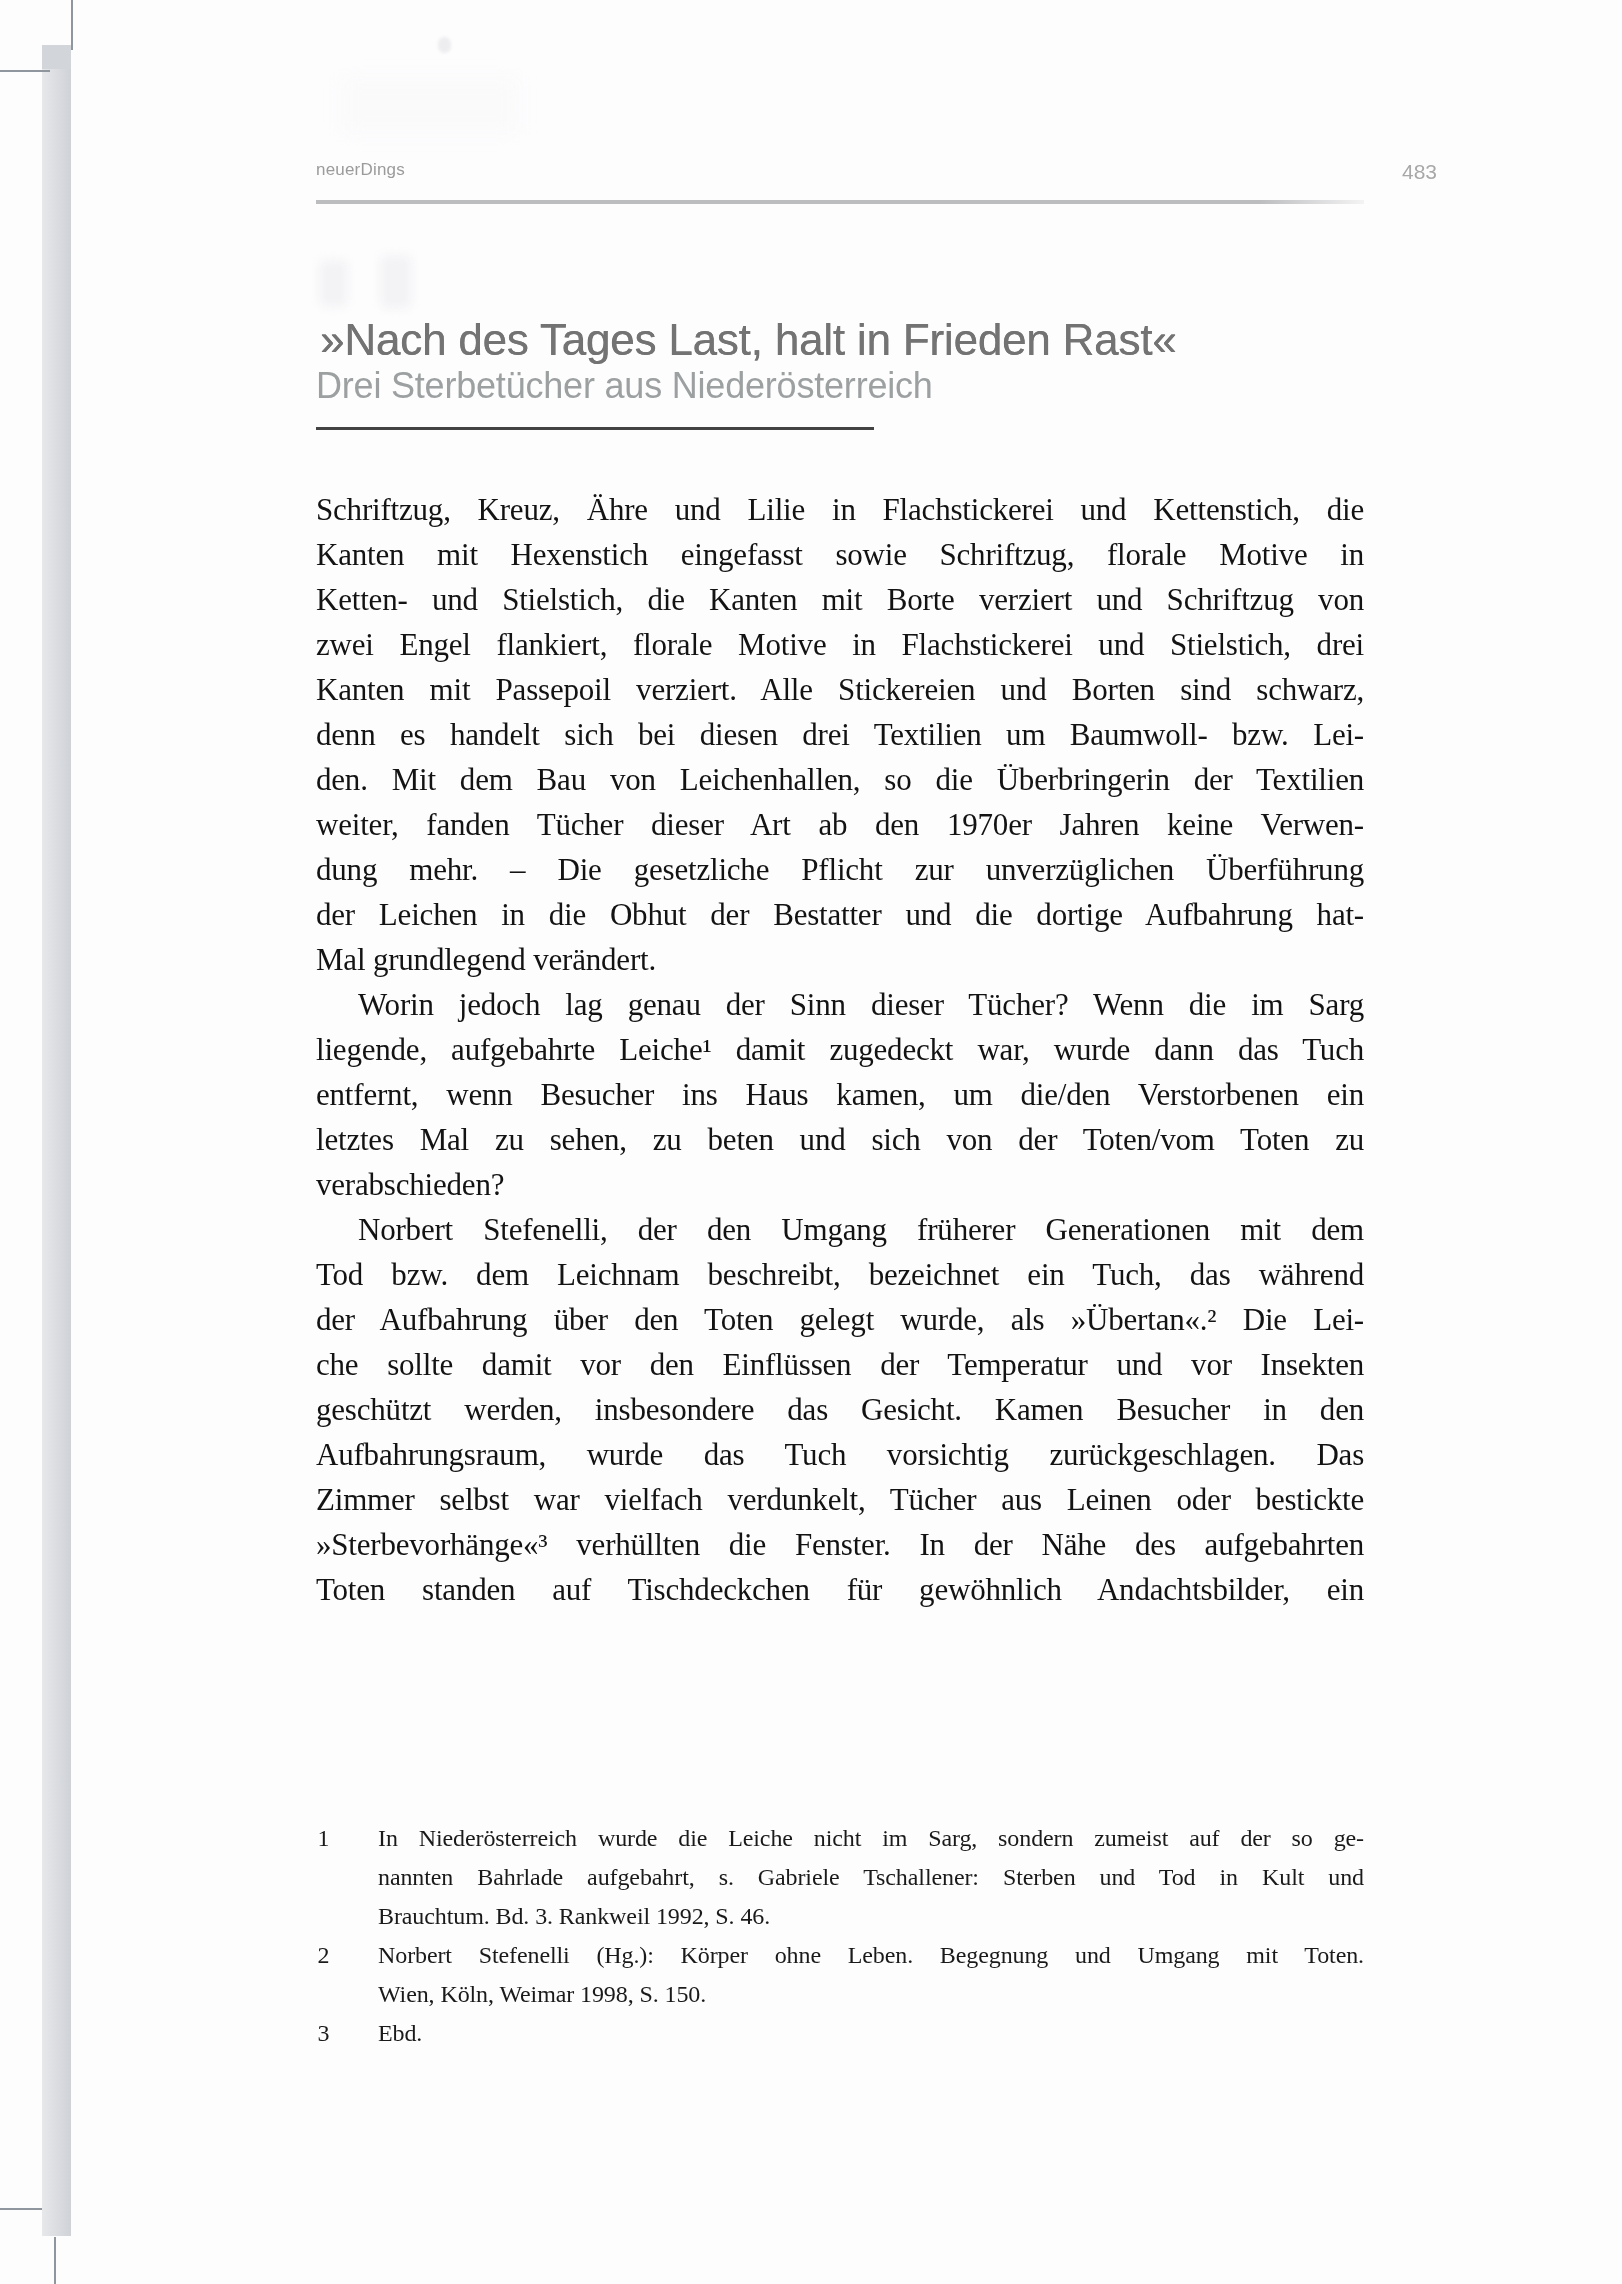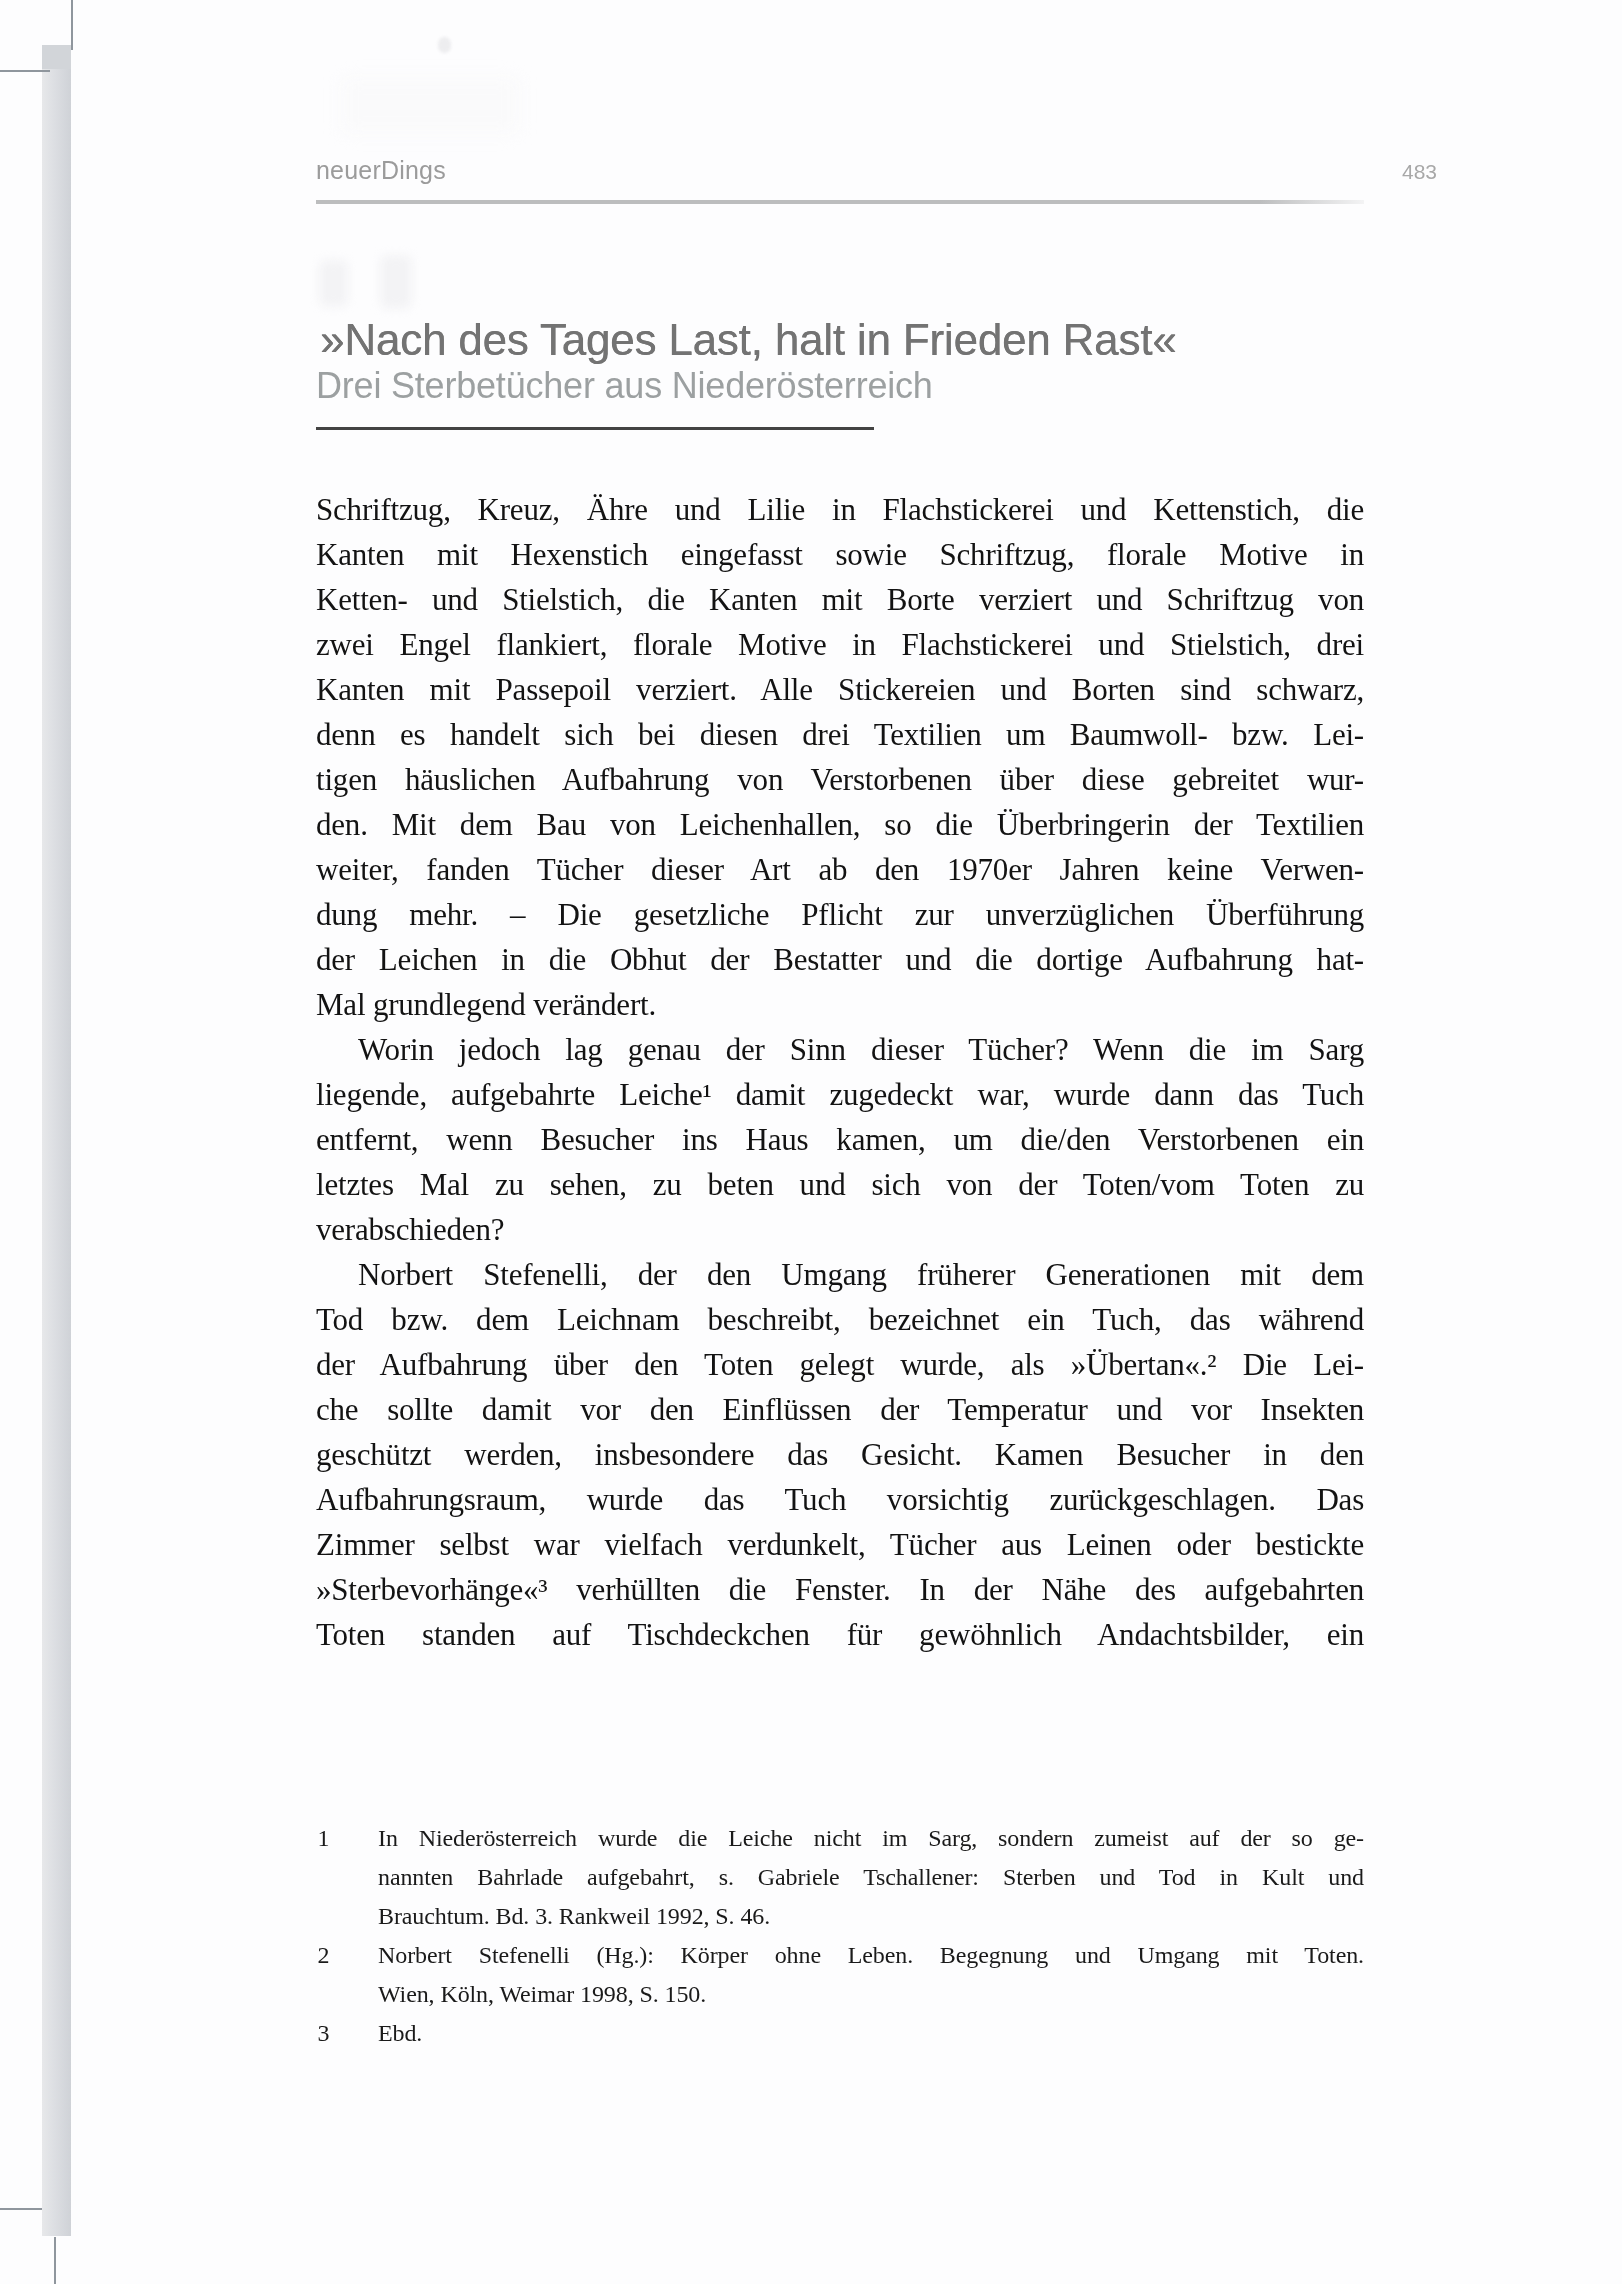--- a/index.html
+++ b/index.html
@@ -33,21 +33,21 @@
   .smudge { position: absolute; background: #f3f3f5; filter: blur(4.9px); border-radius: 8px; }
   .smudge-a { left: 319px; top: 260px; width: 29px; height: 47px; }
   .smudge-b { left: 380px; top: 255px; width: 32px; height: 54px; }
   .smudge-c { left: 438px; top: 37px;  width: 13px; height: 16px; background:#ededef; filter: blur(1.6px); }
   .smudge-d { left: 341px; top: 77px;  width: 178px; height: 57px; background:#fafafb; filter: blur(8px); }
 
   
   .running-title {
     position: absolute; left: 316px; top: 157px;
     font-family: "Liberation Sans", sans-serif;
-    font-size: 25px; line-height: 26px;
+    font-size: 17px; line-height: 26px;
     color: #9b9b9b; letter-spacing: 0.2px;
   }
   .page-number {
     position: absolute; left: 1402px; top: 159px;
     font-family: "Liberation Sans", sans-serif;
     font-size: 21px; line-height: 26px;
     color: #a8a8a8;
   }
   .head-rule {
     position: absolute; left: 316px; top: 200px;
@@ -143,21 +143,20 @@
 
       <div class="line">Ketten- und Stielstich, die Kanten mit Borte verziert und Schriftzug von</div>
 
       <div class="line">zwei Engel flankiert, florale Motive in Flachstickerei und Stielstich, drei</div>
 
       <div class="line">Kanten mit Passepoil verziert. Alle Stickereien und Borten sind schwarz,</div>
 
       <div class="line">denn es handelt sich bei diesen drei Textilien um Baumwoll- bzw. Lei-</div>
 
 
-      <div class="line">tigen häuslichen Aufbahrung von Verstorbenen über diese gebreitet wur-</div>
 
       <div class="line">den. Mit dem Bau von Leichenhallen, so die Überbringerin der Textilien</div>
 
       <div class="line">weiter, fanden Tücher dieser Art ab den 1970er Jahren keine Verwen-</div>
 
       <div class="line">dung mehr. – Die gesetzliche Pflicht zur unverzüglichen Überführung</div>
 
       <div class="line">der Leichen in die Obhut der Bestatter und die dortige Aufbahrung hat-</div>
 
 

